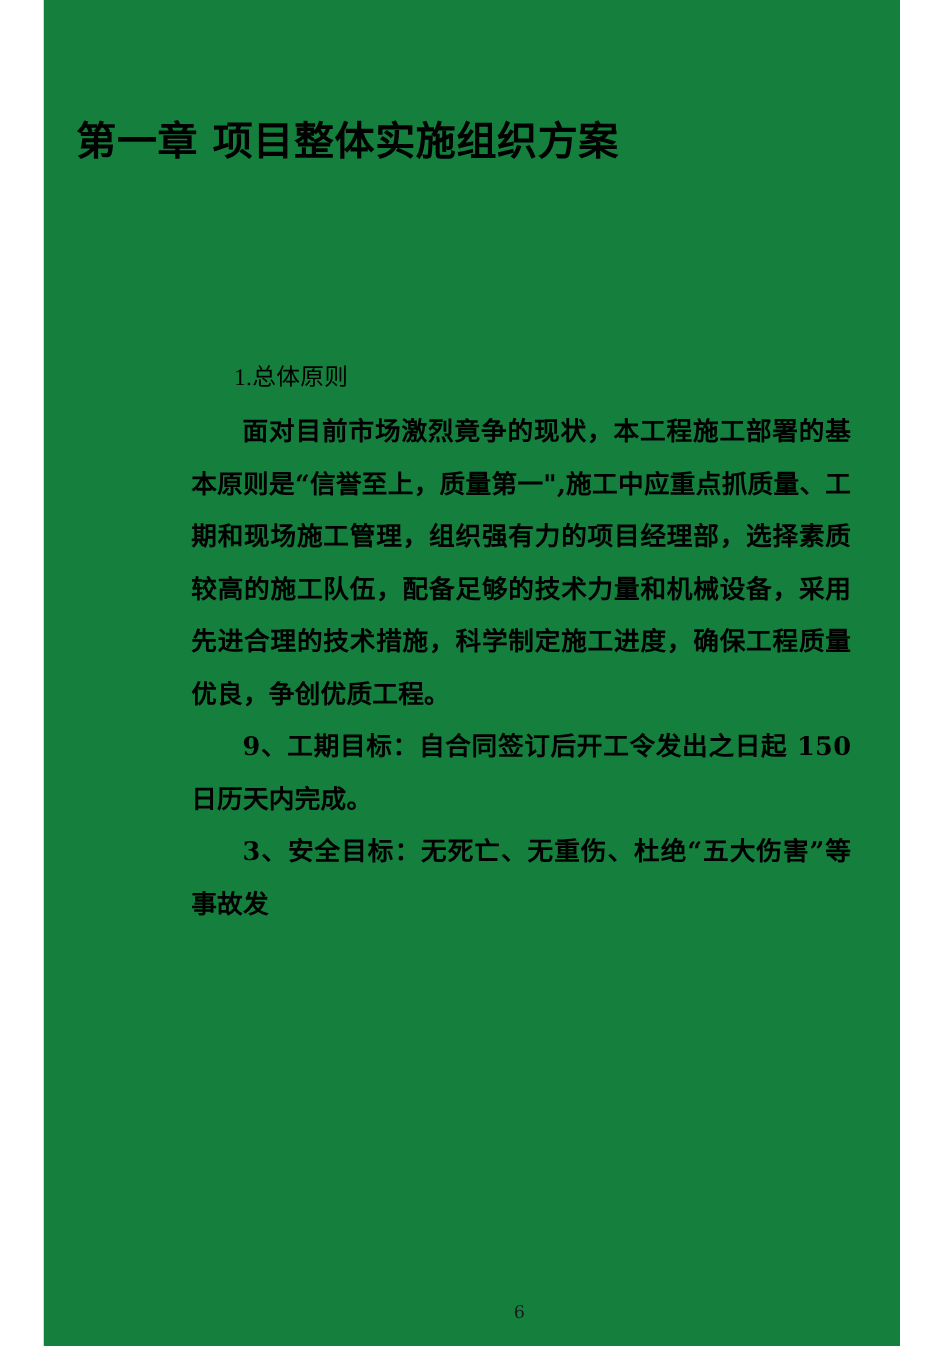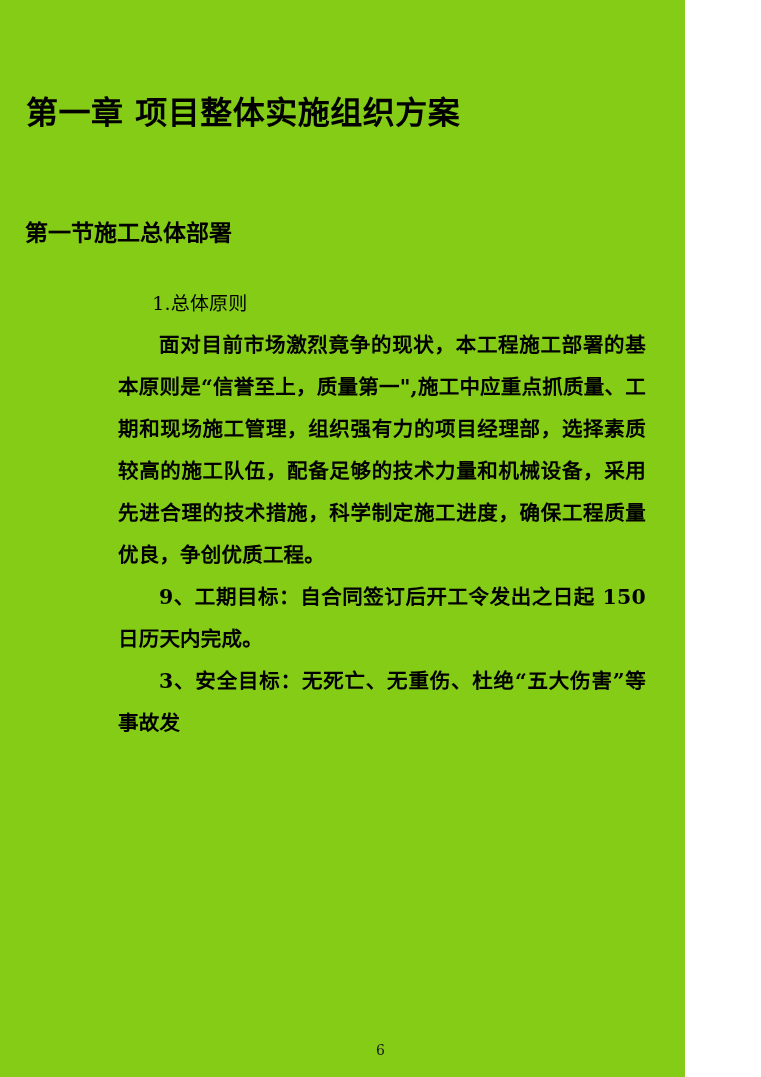--- a/index.html
+++ b/index.html
@@ -10,23 +10,24 @@
   }
   body {
     font-family: "DejaVu Serif", "Liberation Serif", serif;
     color: #000000;
     -webkit-font-smoothing: antialiased;
   }
   .page {
     position: relative;
     width: 685px;
     height: 1077px;
-    background: #84cc16;
+    background: #15803d;
     overflow: hidden;
     box-sizing: border-box;
+    margin-left: 35px;
   }
   .content {
     position: absolute;
     left: 118px;
     top: 0;
     width: 528px;
   }
   .doc-title {
     font-size: 32px;
     font-weight: bold;
@@ -66,20 +67,21 @@
     text-justify: inter-ideograph;
     font-weight: normal;
     letter-spacing: 0.2px;
   }
   p.para.indent {
     text-indent: 2em;
   }
   p.para.sub {
     font-size: 19px;
     text-indent: 1.8em;
+    font-family: Liberation Serif, serif;
   }
   p.para.strong {
     font-weight: bold;
   }
   .page-number {
     position: absolute;
     bottom: 18px;
     left: 0;
     width: 761px;
     text-align: center;
@@ -89,21 +91,20 @@
     font-family: "DejaVu Serif", "Liberation Serif", serif;
   }
 </style>
 </head>
 <body>
 
 <div class="page">
 
   <h1 class="doc-title">第一章 项目整体实施组织方案</h1>
 
-  <h2 class="section-heading">第一节施工总体部署</h2>
 
   <div class="content">
     <div class="body-block">
 
       <p class="para sub">1.总体原则</p>
 
       <p class="para indent strong">面对目前市场激烈竟争的现状，本工程施工部署的基本原则是“信誉至上，质量第一",施工中应重点抓质量、工期和现场施工管理，组织强有力的项目经理部，选择素质较高的施工队伍，配备足够的技术力量和机械设备，采用先进合理的技术措施，科学制定施工进度，确保工程质量优良，争创优质工程。</p>
 
 
 

